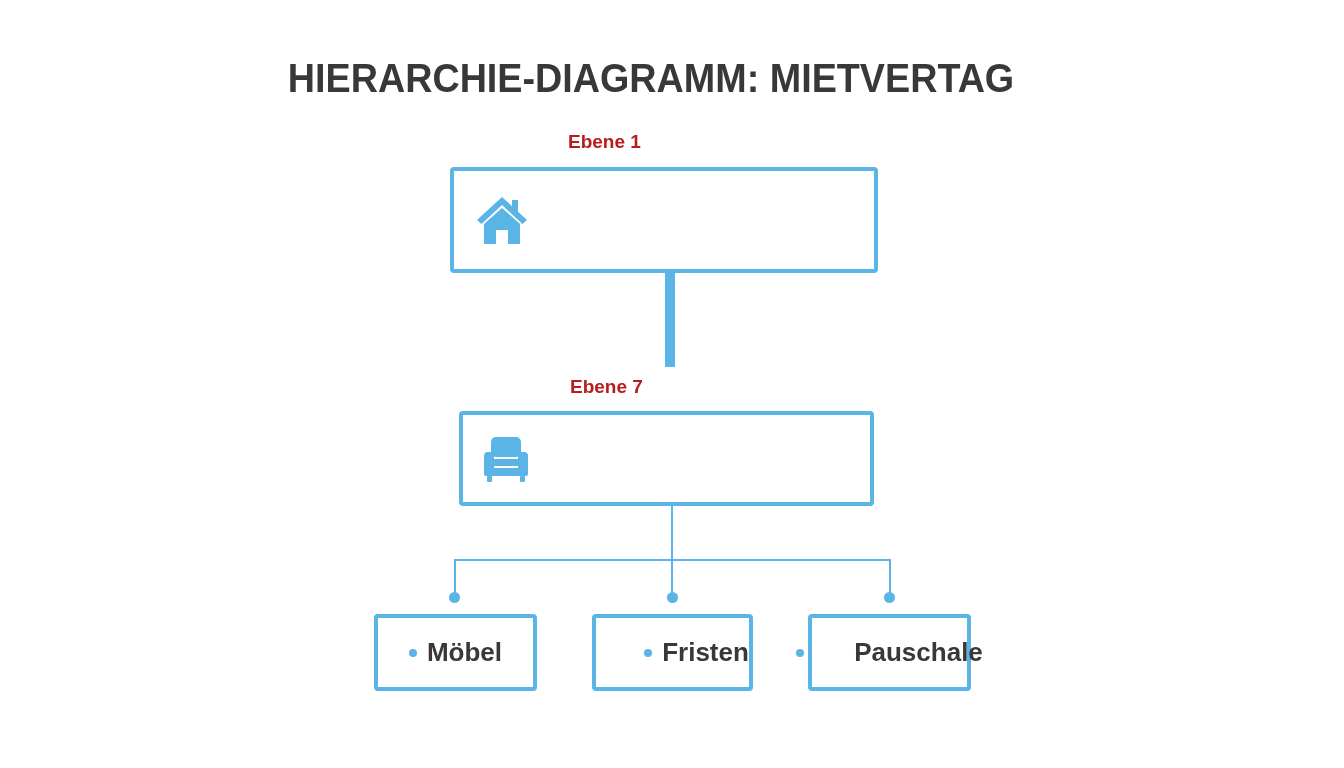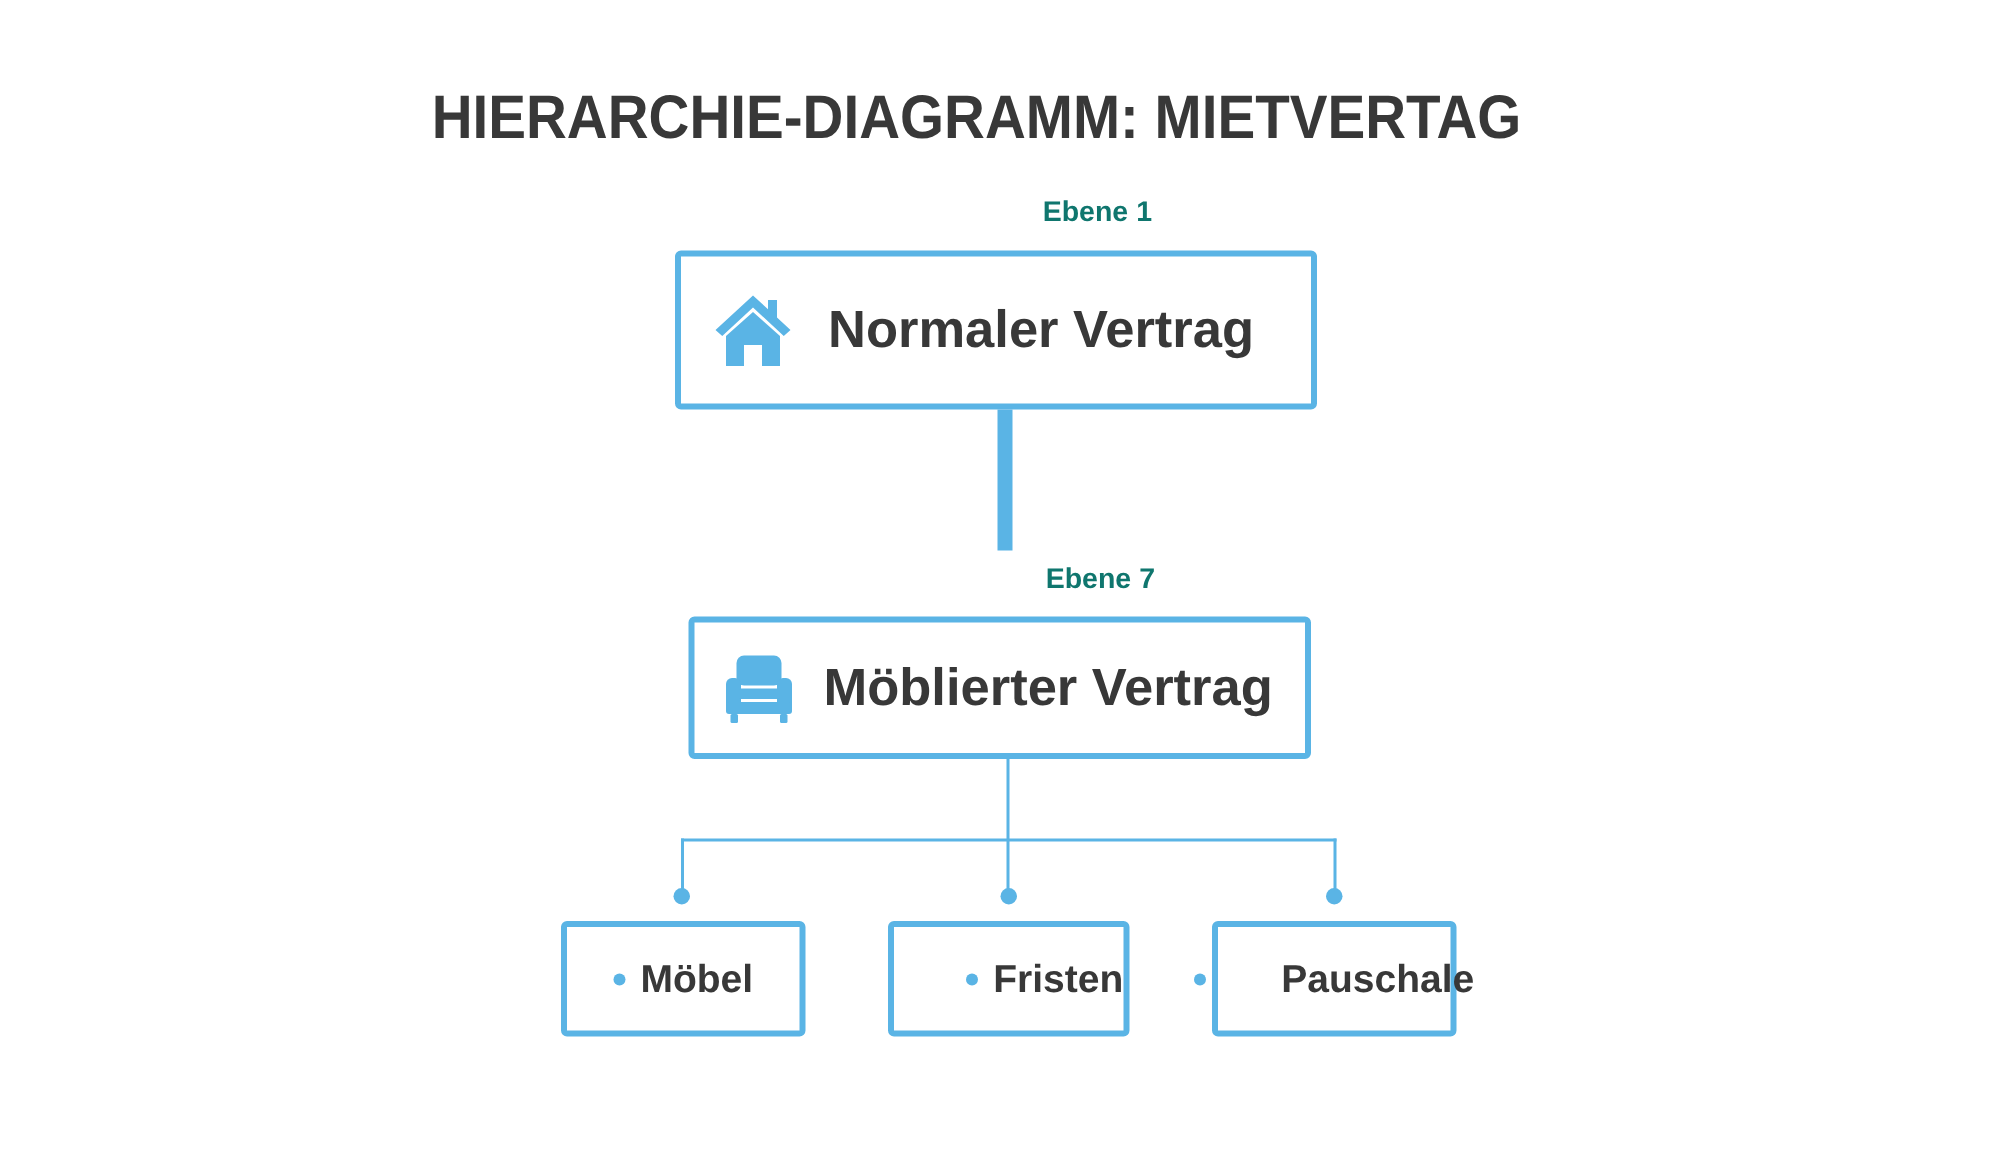--- a/index.html
+++ b/index.html
@@ -6,22 +6,22 @@
   body {
     width: 1344px; height: 768px; background: #ffffff; position: relative; overflow: hidden;
     font-family: "Liberation Sans", "DejaVu Sans", sans-serif; color: #3a3a3a;
   }
   .title {
     position: absolute; left: 0; width: 1302px; top: 55px; text-align: center;
     font-size: 41px; font-weight: bold; letter-spacing: 0px; color: #383838;
     transform: scaleX(0.92); transform-origin: 651px 0;
   }
   .level-label {
-    position: absolute; font-size: 19px; font-weight: bold; color: #0f766e;
-    text-align: right; width: 200px;
+    position: absolute; font-size: 19px; font-weight: bold; color: #b91c1c;
+    text-align: left; width: 200px;
   }
   .box {
     position: absolute; box-sizing: border-box; border: 4px solid #5ab4e5;
     border-radius: 4px; background: #ffffff; display: flex; align-items: center;
   }
   .box .label { font-weight: bold; color: #383838; white-space: nowrap; }
   .main-box .label { font-size: 35px; }
   .icon { display: flex; align-items: center; justify-content: center; }
   .child-box { justify-content: center; }
   .child-box .label { font-size: 26px; }
@@ -38,40 +38,38 @@
 <div class="title">HIERARCHIE-DIAGRAMM: MIETVERTAG</div>
 
 <div class="level-label" style="left:568px; top:131px;">Ebene 1</div>
 <div class="box main-box" style="left:450px; top:167px; width:428px; height:106px;">
   <span class="icon" style="margin-left:20px; margin-right:22px;">
     <svg width="56" height="52" viewBox="0 0 56 52">
       <path d="M28 3 L3 26 L7.5 30 L28 11 L48.5 30 L53 26 L44 17.7 L44 6 L38 6 L38 12.2 Z" fill="#5ab4e5"></path>
       <path d="M10 30 L28 14 L46 30 L46 50 L34 50 L34 36 L22 36 L22 50 L10 50 Z" fill="#5ab4e5"></path>
     </svg>
   </span>
-  <span class="label">Normaler Vertrag</span>
 </div>
 
 <div class="line" style="left:665px; top:273px; width:10px; height:94px;"></div>
 
 <div class="level-label" style="left:570px; top:376px;">Ebene 7</div>
 <div class="box main-box" style="left:459px; top:411px; width:415px; height:95px;">
   <span class="icon" style="margin-left:18px; margin-right:18px;">
     <svg width="50" height="50" viewBox="0 0 50 50">
       <rect x="10" y="3" width="30" height="20" rx="5" fill="#5ab4e5"></rect>
       <rect x="3" y="18" width="10" height="24" rx="4" fill="#5ab4e5"></rect>
       <rect x="37" y="18" width="10" height="24" rx="4" fill="#5ab4e5"></rect>
       <rect x="12" y="25" width="26" height="7" rx="1" fill="#5ab4e5"></rect>
       <rect x="3" y="34" width="44" height="8" rx="2" fill="#5ab4e5"></rect>
       <rect x="6" y="42" width="5" height="6" rx="1" fill="#5ab4e5"></rect>
       <rect x="39" y="42" width="5" height="6" rx="1" fill="#5ab4e5"></rect>
       <rect x="13" y="32" width="24" height="2" fill="#ffffff"></rect>
     </svg>
   </span>
-  <span class="label">Möblierter Vertrag</span>
 </div>
 
 <div class="line" style="left:671px; top:506px; width:2px; height:92px;"></div>
 <div class="line" style="left:454px; top:559px; width:437px; height:2px;"></div>
 <div class="line" style="left:454px; top:559px; width:2px; height:38px;"></div>
 <div class="line" style="left:889px; top:559px; width:2px; height:38px;"></div>
 <div class="dot" style="left:449px; top:592px;"></div>
 <div class="dot" style="left:667px; top:592px;"></div>
 <div class="dot" style="left:884px; top:592px;"></div>
 

